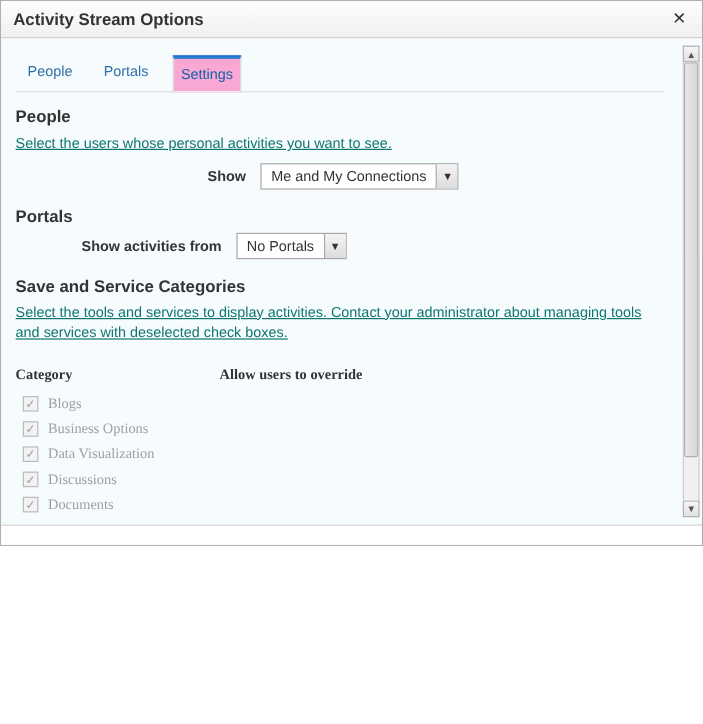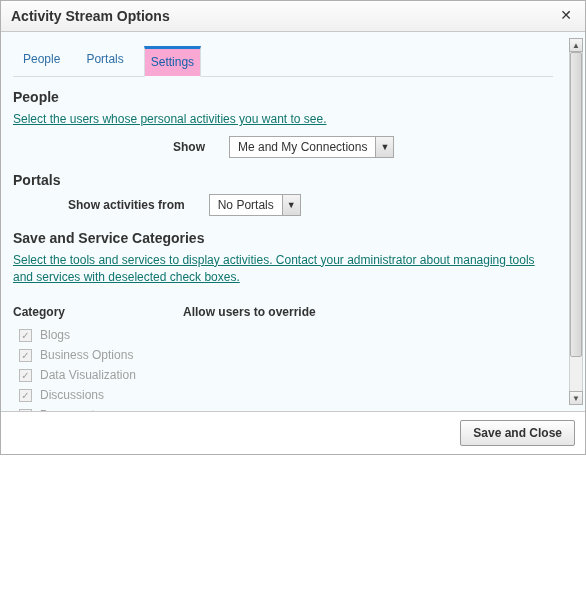--- a/index.html
+++ b/index.html
@@ -121,21 +121,21 @@
   }
   .desc {
     color: #0f766e;
     line-height: 1.4;
     margin-bottom: 8px;
     text-decoration: underline;
   }
   .formrow {
     display: flex;
     align-items: center;
-    gap: 24px;
+    gap: 12px;
     margin: 6px 0 14px 0;
   }
   .formrow.centered1 { margin-left: 160px; }
   .formrow.centered2 { margin-left: 55px; }
   .formlabel { font-weight: bold; }
   .select {
     display: inline-flex;
     align-items: stretch;
     border: 1px solid #a8a8a8;
     background: #fff;
@@ -154,20 +154,21 @@
     border-left: 1px solid #a8a8a8;
     display: flex;
     align-items: center;
     justify-content: center;
     cursor: pointer;
     font-size: 9px;
     color: #333;
   }
   .tools-table {
     margin-top: 20px;
+    font-family: Liberation Serif, serif;
   }
   .tools-header {
     display: flex;
     font-weight: bold;
     color: #333;
     margin-bottom: 6px;
   }
   .col-cat { width: 170px; }
   .tools-row {
     display: flex;
@@ -283,16 +284,15 @@
       <div class="scroll-arrow">▲</div>
       <div class="scroll-track">
         <div class="scroll-thumb"></div>
       </div>
       <div class="scroll-arrow">▼</div>
     </div>
 
   </div>
 
   <div class="footer">
-    <button class="btn">Save and Close</button>
   </div>
 
 </div>
 
 </body></html>

